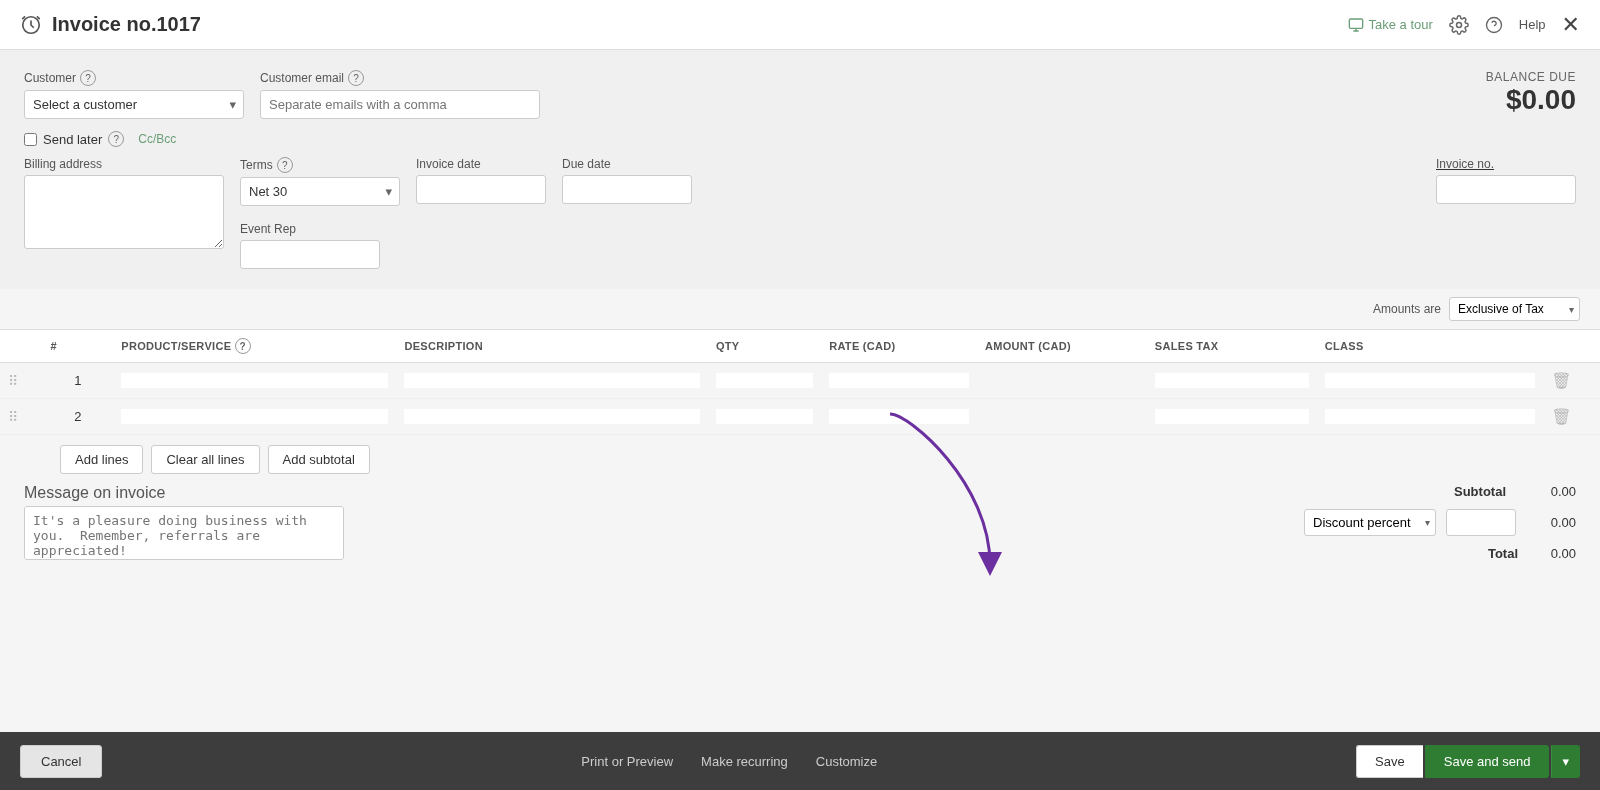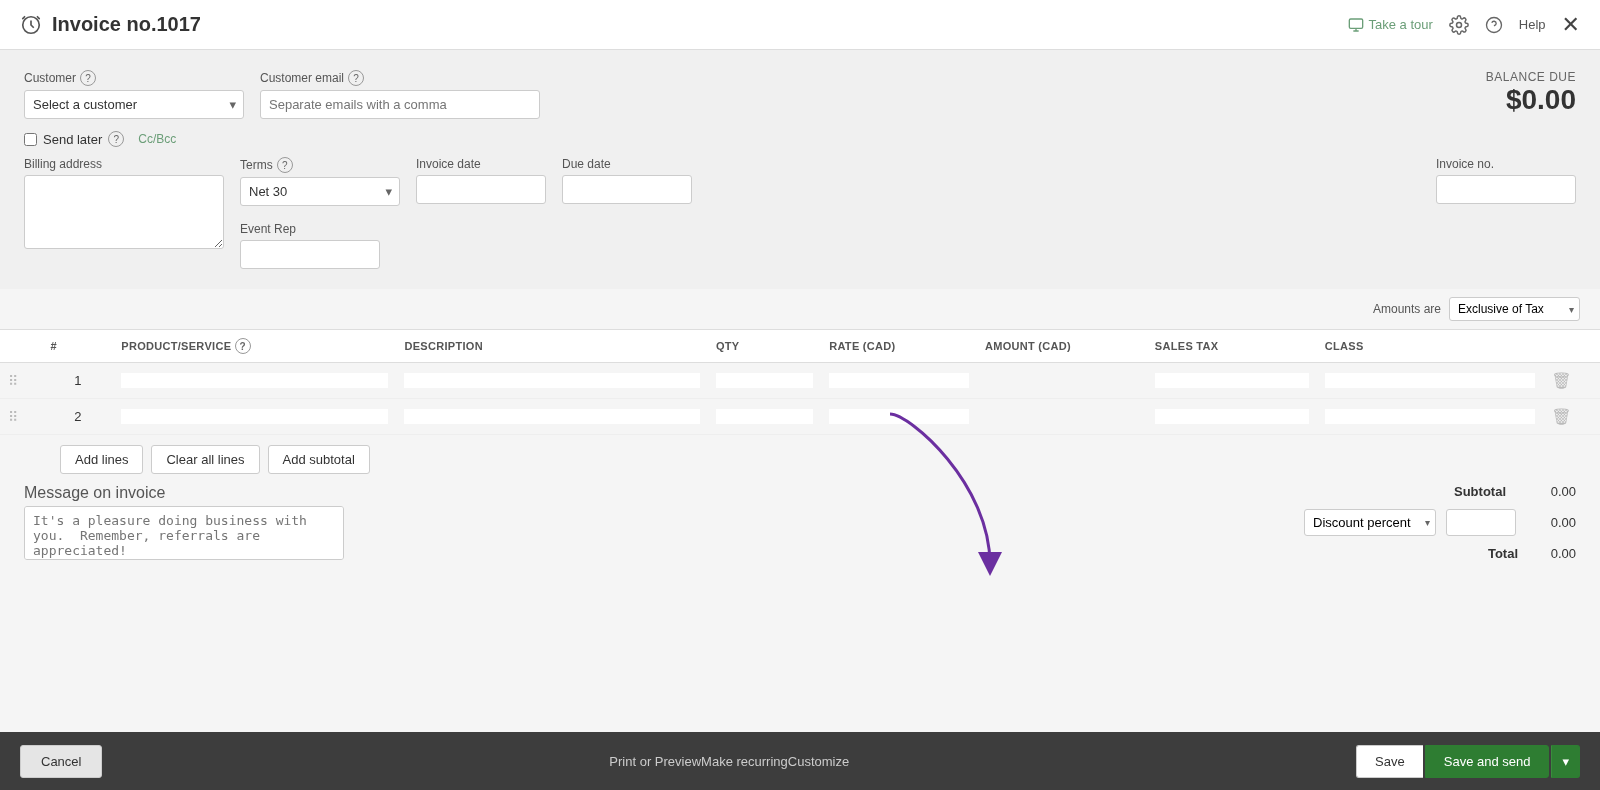--- a/index.html
+++ b/index.html
@@ -336,20 +336,21 @@
       border: 1px solid #ccc;
       border-radius: 3px;
       padding: 8px 20px;
       font-size: 13px;
       cursor: pointer;
       color: #333;
     }
     .footer-center {
       display: flex;
       align-items: flex-end;
+      gap: 28px;
     }
     .footer-link {
       color: #ccc;
       font-size: 13px;
       cursor: pointer;
       text-decoration: none;
     }
     .footer-right {
       display: flex;
       align-items: center;
@@ -520,21 +521,21 @@
     <div class="form-group">
       <label>Invoice date</label>
       <input type="text" class="date-input" style="">
     </div>
 
     <div class="form-group">
       <label>Due date</label>
       <input type="text" class="date-input" style="">
     </div>
 
-    <div class="form-group" style="margin-left:auto;">
+    <div class="form-group" style="margin-left:auto;text-decoration:underline;">
       <label>Invoice no.</label>
       <input type="text" class="invoice-no-input" style="">
     </div>
   </div>
 </div>
 
 <div class="content-main">
   <div class="line-items-and-totals">
 
     <div class="amounts-row">

